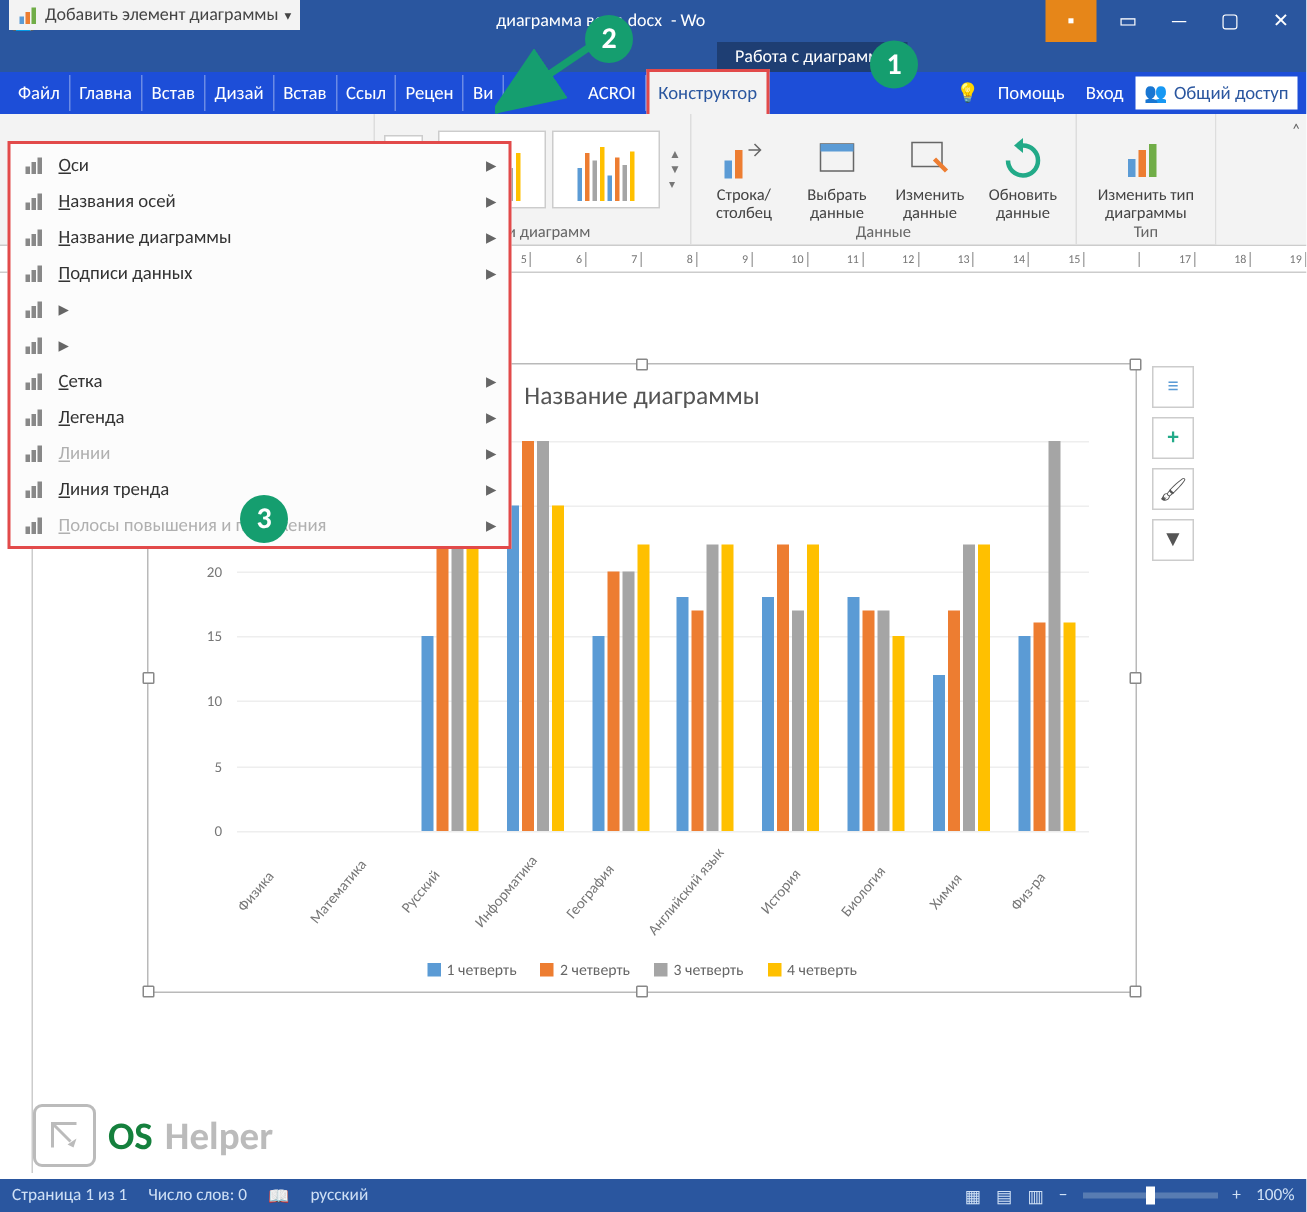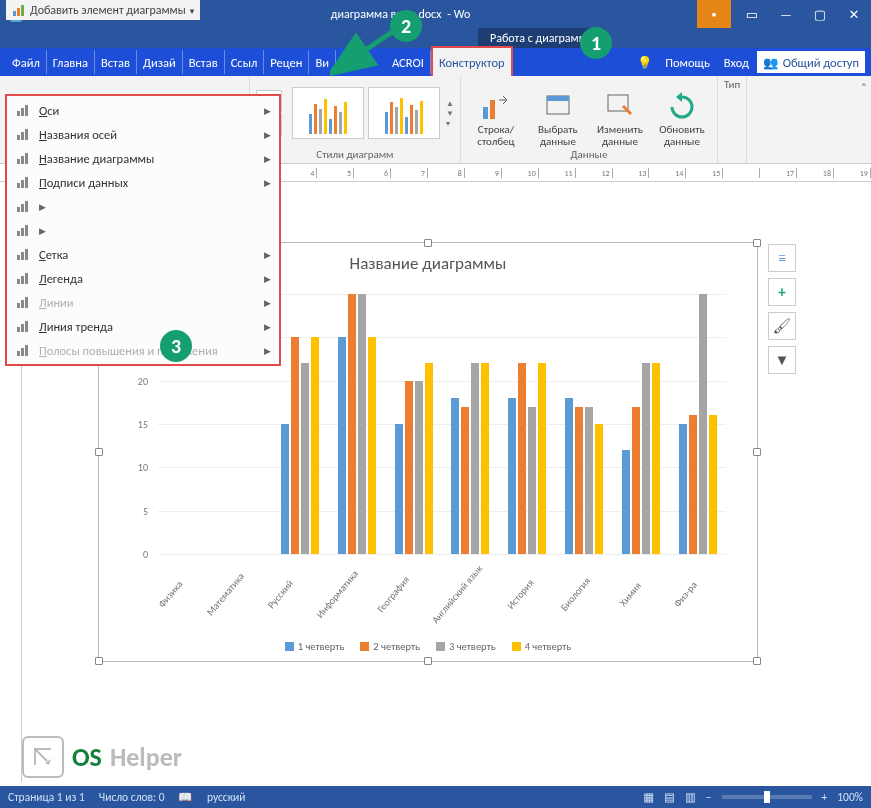--- a/index.html
+++ b/index.html
@@ -44,21 +44,21 @@
   .ruler-h .marks { position:absolute; left:22px; right:0; display:flex; }
   .ruler-h .mark { width:38px; text-align:right; border-right:1px solid #aaa; padding-right:2px; height:10px; }
   
   
   .main { position:relative; height:600px; background:#fff; display:flex; }
   .ruler-v { width:22px; background:#fff; border-right:1px solid #ccc; }
   .doc { flex:1; position:relative; background:#fff; }
   
   
   .dropdown-btn { position:absolute; left:6px; top:0; background:#f3f3f3; height:20px; display:flex;align-items:center; font-size:12px; color:#444; gap:4px; padding:0 6px; z-index:40; border:0px solid #ccc;}
-  .dropdown { position:absolute; left:5px; top:20px; width:276px; background:#fcfcfc; border:2px solid #e24a4a; border-top:2px solid #e24a4a; z-index:40; font-size:12.5px; color:#333; padding:2px 0;}
+  .dropdown { position:absolute; left:5px; top:20px; width:336px; background:#fcfcfc; border:2px solid #e24a4a; border-top:2px solid #e24a4a; z-index:40; font-size:12.5px; color:#333; padding:2px 0;}
   .dd-item { height:24px; display:flex; align-items:center; padding:0 8px 0 8px; gap:8px; justify-content:flex-start;}
   .dd-item .dd-lbl { flex:1; }
   .dd-item .arrow { color:#666; font-size:9px; }
   .dd-item.disabled { color:#b0b0b0; }
   .dd-item .icon-slot { width:16px; height:16px; display:flex;align-items:center;justify-content:center;}
   .dd-item u { text-decoration:underline; }
   
   
   .chart-box { position:absolute; left:76px; top:60px; width:660px; height:420px; border:1px solid #b9b9b9; background:#fff; }
   .chart-handle { width:8px;height:8px; border:1px solid #888; background:#fff; position:absolute; border-radius:1px;}
@@ -244,20 +244,31 @@
             <path d="M15 5 A10 10 0 1 1 5 15" stroke="#2a8" stroke-width="3" fill="none"></path>
             <polygon points="15,0 15,10 9,5" fill="#2a8"></polygon>
           </svg>
         <span style="white-space:pre-line">Обновить
 данные</span>
       </div>
     </div>
     <div class="group-label">Данные</div>
   </div>
   <div class="ribbon-group">
+    <div class="group-content">
+      <div class="big-btn" style="width:80px">
+        <svg class="ico" viewBox="0 0 30 30">
+            <rect x="3" y="14" width="5" height="12" fill="#5b9bd5"></rect>
+            <rect x="10" y="8" width="5" height="18" fill="#ed7d31"></rect>
+            <rect x="17" y="4" width="5" height="22" fill="#70ad47"></rect>
+          </svg>
+        <span style="white-space:pre-line">Изменить тип
+диаграммы</span>
+      </div>
+    </div>
     <div class="group-label">Тип</div>
   </div>
   <div style="flex:1;background:#f3f3f3;display:flex;align-items:flex-start;justify-content:flex-end;padding:4px">
       <span style="color:#666">˄</span>
     </div>
 </div>
 
 <div class="ruler-h">
   <div class="marks" id="hruler">
       <div class="mark">3</div>

